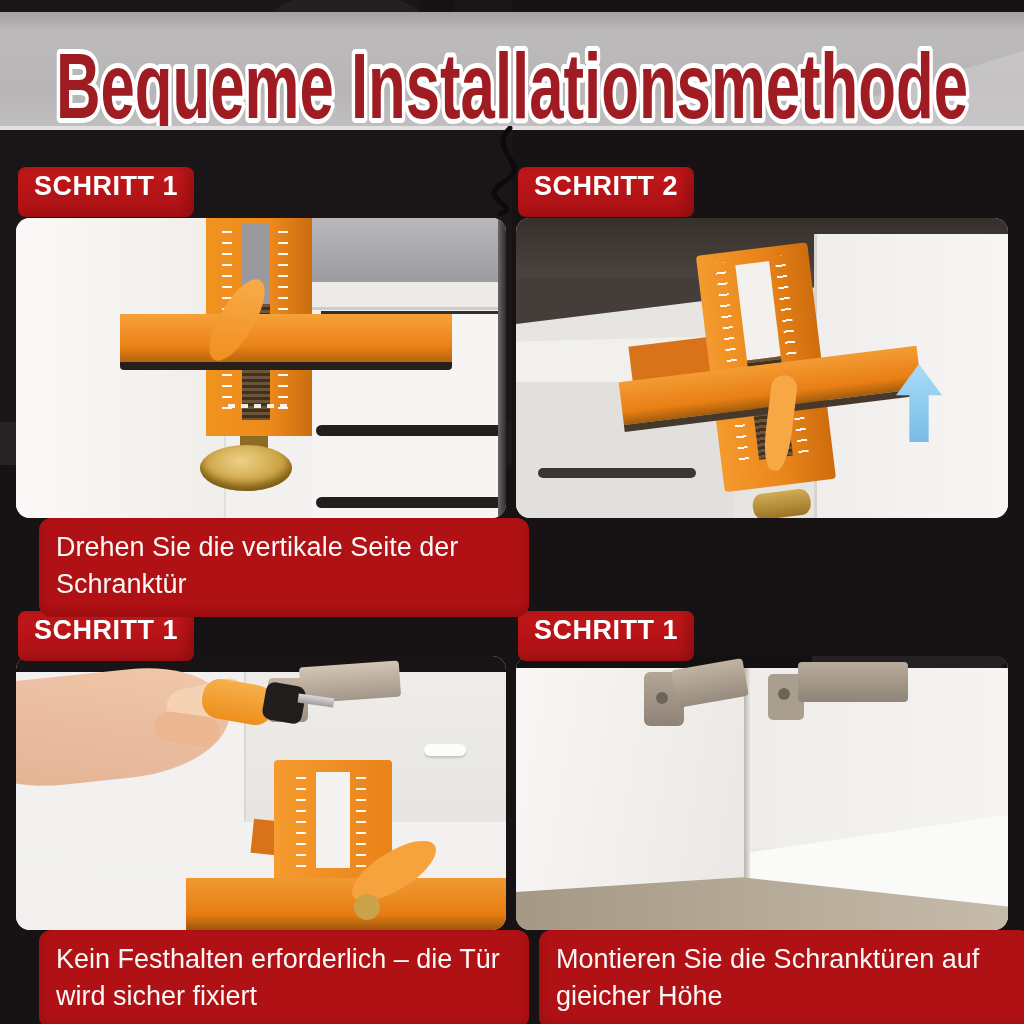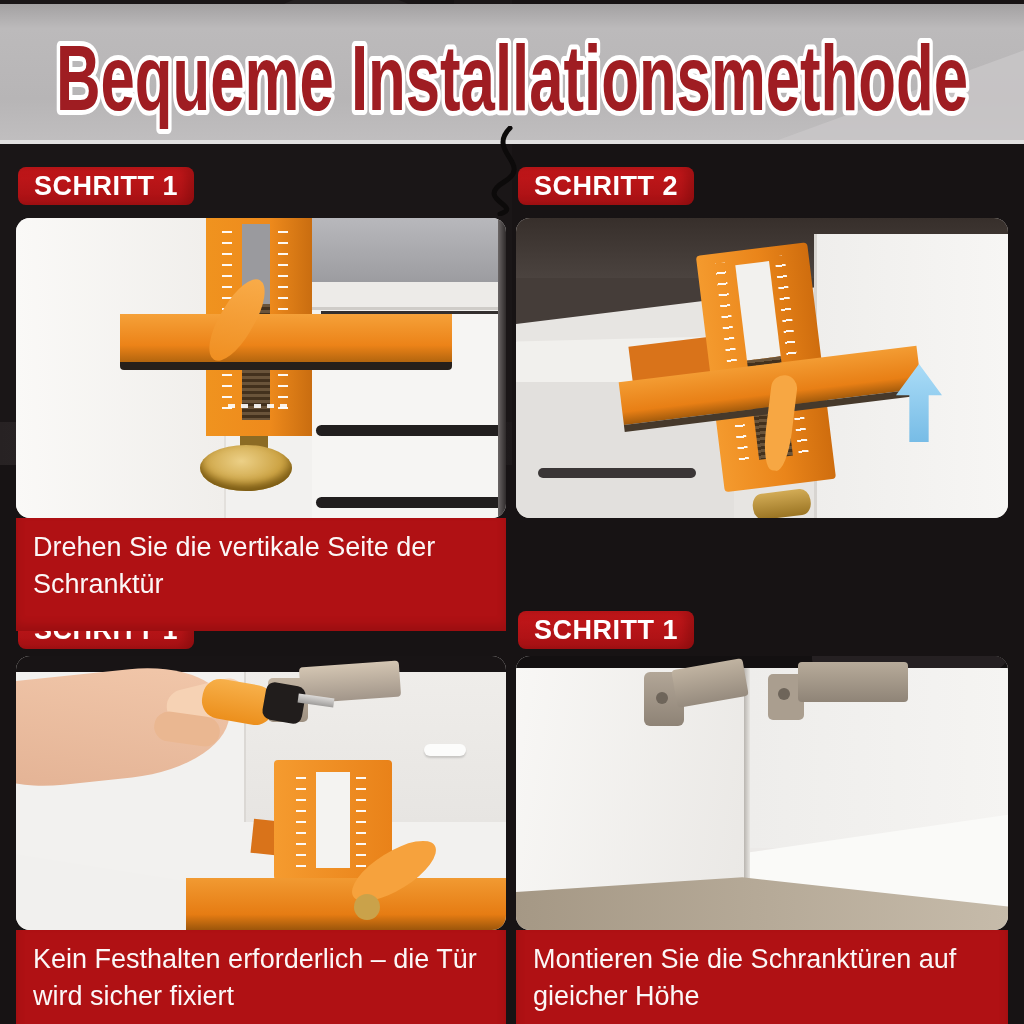--- a/index.html
+++ b/index.html
@@ -2,21 +2,21 @@
 <html><head>
 <meta charset="utf-8">
 <style>
   * { box-sizing: border-box; margin: 0; padding: 0; }
   html,body { width:1024px; height:1024px; background:#171314; overflow:hidden; }
   body { font-family:"Liberation Sans", sans-serif; }
   .stage { position:relative; width:1024px; height:1024px; background:#171314; }
   .abs { position:absolute; }
 
   
-  .header { position:absolute; left:0; top:4px; width:1024px; height:140px;
+  .header { position:absolute; left:0; top:12px; width:1024px; height:118px;
             background:linear-gradient(180deg,#a3a1a2 0%,#bcbabb 18%,#b7b5b6 70%,#c0bebf 100%);
             border-bottom:4px solid #e2e1e1; overflow:hidden; }
   .header-diag { position:absolute; left:0; top:0; width:100%; height:100%;
             background:#c9c7c8; clip-path:polygon(76% 100%,100% 34%,100% 100%); opacity:.8; }
   .title-svg { position:absolute; left:0; top:0; }
   .title-svg text { font-family:"Liberation Sans", sans-serif; font-weight:bold; }
 
   
   #qbg1 { left:0;   top:137; width:512px; height:465px;
           background:linear-gradient(100deg,#433e3f 0%,#363132 45%,#242021 72%,#1a1718 100%); }
@@ -25,42 +25,42 @@
           background:linear-gradient(90deg,#272223 0%,#332e2f 50%,#1d191a 100%); }
   #qbg3 { left:0;   top:602; width:512px; height:422px; background:#1e1a1b; }
   #qbg4 { left:512; top:602; width:512px; height:422px; background:#1a1617; }
   #qbg4 .stool  { position:absolute; left:268px; top:-6px; width:156px; height:58px;
                   background:#242021; border-radius:50% / 60%; }
   #qbg4 .pillar { position:absolute; left:420px; top:0; width:34px; height:56px; background:#151213; }
 
   .cable-svg { position:absolute; left:448px; top:126px; z-index:4; }
 
   
-  .badge { position:absolute; z-index:6; height:38px; line-height:38px; padding:0 16px;
+  .badge { position:absolute; z-index:6; height:50px; line-height:38px; padding:0 16px;
            background:linear-gradient(180deg,#c4171a,#a81114);
            box-shadow:inset -8px 0 10px rgba(70,0,0,.25);
            color:#ffffff; font-weight:bold; font-size:27px; letter-spacing:.5px;
            border-radius:8px; white-space:nowrap; }
   #badge1 { left:18px;  top:167px; }
   #badge2 { left:518px; top:167px; }
   #badge3 { left:18px;  top:611px; }
   #badge4 { left:518px; top:611px; }
 
   
   .photo { position:absolute; z-index:5; border-radius:14px; overflow:hidden; background:#f2f1ef; }
   #photo1 { left:16px;  top:218px; width:490px; height:300px; }
   #photo2 { left:516px; top:218px; width:492px; height:300px; }
   #photo3 { left:16px;  top:656px; width:490px; height:274px; }
   #photo4 { left:516px; top:656px; width:492px; height:274px; }
   .photo div { position:absolute; }
 
   
-  .caption { position:absolute; z-index:6; background:#b01114; border-radius:0;
-             color:#fbf7f7; font-size:27px; line-height:1.38; padding:11px 17px 27px;
-             box-shadow:inset 0 -6px 10px rgba(60,0,0,.18); }
+  .caption { position:absolute; z-index:6; background:#b01114; border-radius:12px;
+             color:#fbf7f7; font-size:27px; line-height:1.38; padding:11px 17px 13px;
+             box-shadow:inset 0 -6px 10px rgba(60,0,0,.18);margin-left:23px; }
   #cap1 { left:16px;  top:518px; width:490px; }
   #cap2 { left:516px; top:516px; width:492px; }
   #cap3 { left:16px;  top:930px; width:490px; }
   #cap4 { left:516px; top:930px; width:492px; }
 
   
   .ticksL { background-image:repeating-linear-gradient(180deg, rgba(255,255,255,0) 0 9px, rgba(255,255,255,.95) 9px 11px); }
   .thread { background-image:repeating-linear-gradient(180deg,#6a543a 0 3px,#43311d 3px 6px); }
 
   

